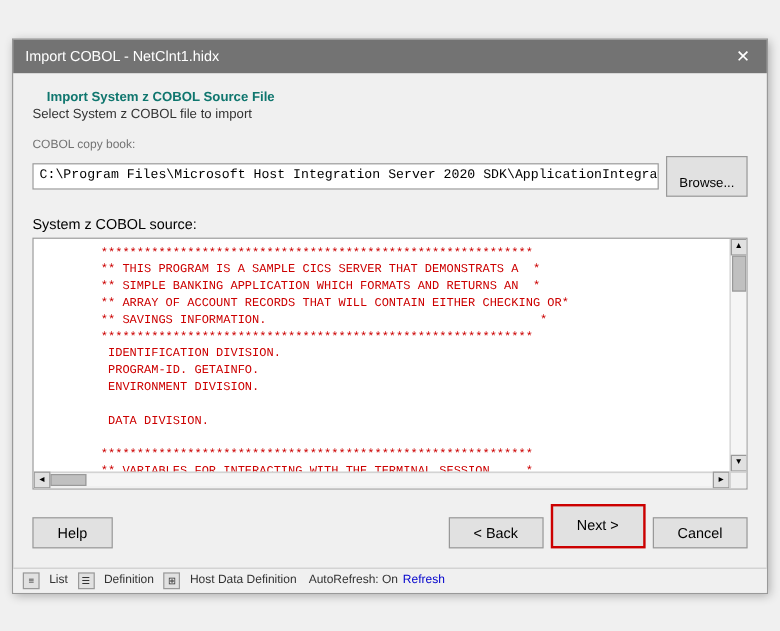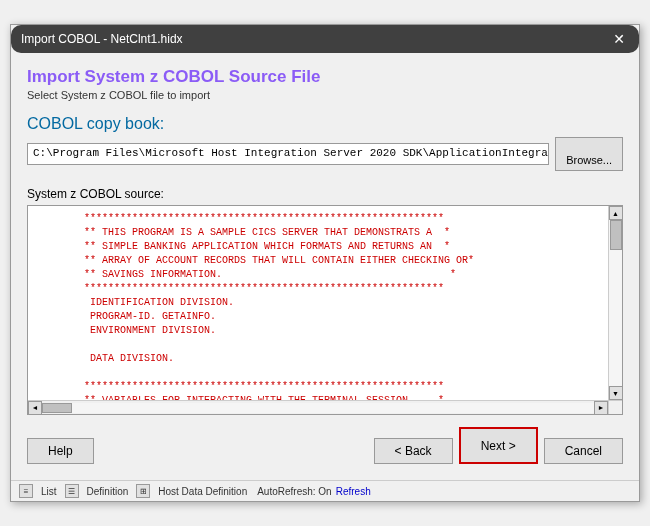--- a/index.html
+++ b/index.html
@@ -16,61 +16,61 @@
     }
     .dialog {
       width: 630px;
       background: #f0f0f0;
       border: 1px solid #999;
       box-shadow: 2px 2px 8px rgba(0,0,0,0.3);
       display: flex;
       flex-direction: column;
     }
     .title-bar {
-      background: #404040;
+      background: #737373;
       color: white;
       padding: 6px 10px;
       display: flex;
       justify-content: space-between;
       align-items: center;
       font-size: 12px;
       font-weight: normal;
-      border-radius: 10px;
     }
     .title-bar-close {
       cursor: pointer;
       font-size: 14px;
       color: white;
       background: none;
       border: none;
       padding: 0 4px;
     }
     .dialog-body {
       padding: 14px 16px 10px;
       flex: 1;
       display: flex;
       flex-direction: column;
     }
     .dialog-heading {
-      font-size: 17px;
+      font-size: 11px;
       font-weight: bold;
       margin-bottom: 2px;
-      color: #8b5cf6;
+      color: #0f766e;
+      margin-left: 12px;
     }
     .dialog-subheading {
       font-size: 11px;
       color: #333;
       margin-bottom: 14px;
     }
     .field-section {
       margin-bottom: 8px;
     }
     .field-label {
-      font-size: 16px;
-      color: #0369a1;
+      font-size: 10px;
+      color: #737373;
       margin-bottom: 4px;
       display: block;
     }
     .file-path-row {
       display: flex;
       align-items: center;
       gap: 6px;
     }
     .file-path-input {
       flex: 1;

